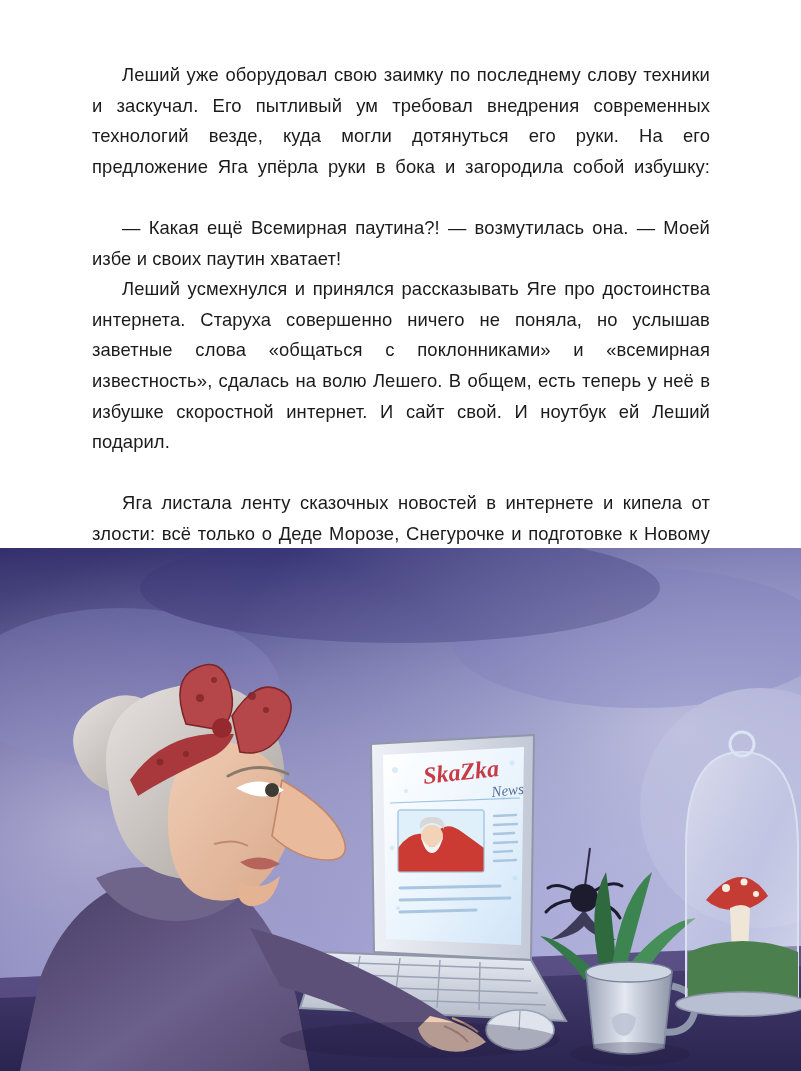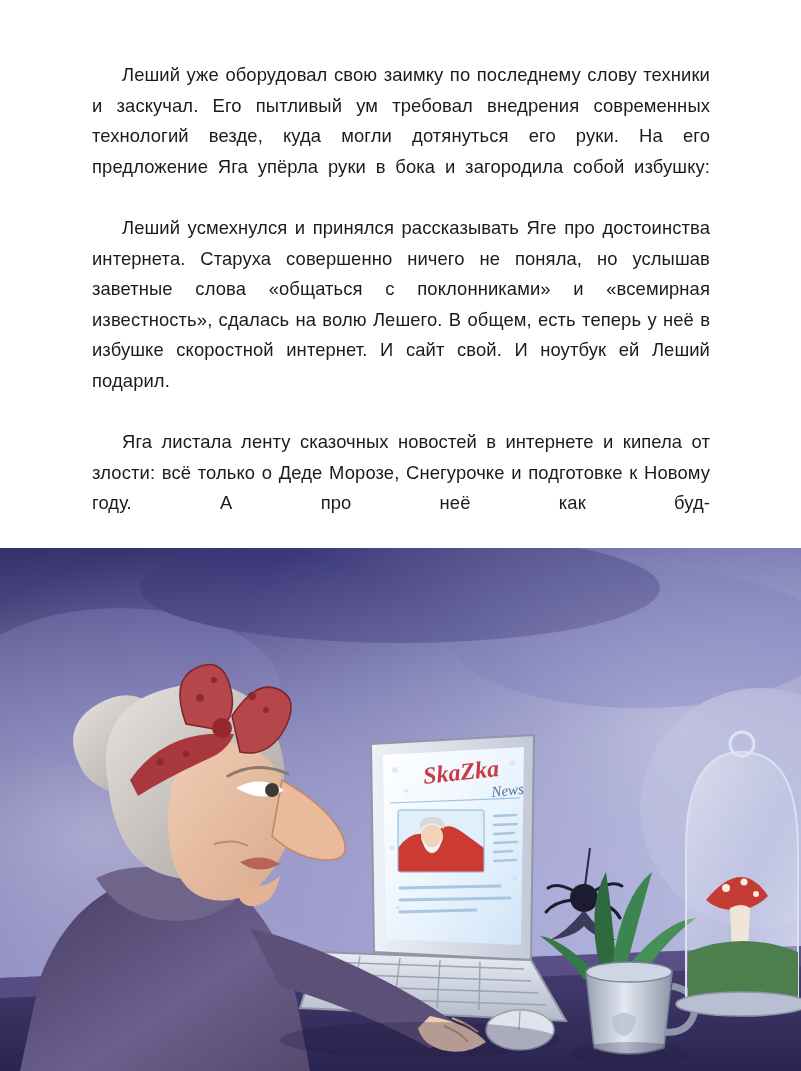--- a/index.html
+++ b/index.html
@@ -61,20 +61,21 @@
     height: 523px;
   }
 </style>
 </head>
 <body>
 
 <div class="page">
 
   <div class="text-block">
     <p class="force-justify">Леший уже оборудовал свою заимку по последнему слову техники и заскучал. Его пытливый ум требовал внедрения современных технологий везде, куда могли дотянуться его руки. На его предложение Яга упёрла руки в бока и загородила собой избушку:</p>
+    <p>— Какая ещё Всемирная паутина?! — возмутилась она. — Моей избе и своих паутин хватает!</p>
     <p class="force-justify">Леший усмехнулся и принялся рассказывать Яге про достоинства интернета. Старуха совершенно ничего не поняла, но услышав заветные слова «общаться с поклонниками» и «всемирная известность», сдалась на волю Лешего. В общем, есть теперь у неё в избушке скоростной интернет. И сайт свой. И ноутбук ей Леший подарил.</p>
     <p class="force-justify">Яга листала ленту сказочных новостей в интернете и кипела от злости: всё только о Деде Морозе, Снегурочке и подготовке к Новому году. А про неё как буд-</p>
   </div>
 
   <div class="illustration">
     <svg class="illu-svg" viewBox="0 0 801 523" preserveAspectRatio="none">
       <defs>
         <linearGradient id="bgGrad" x1="0.15" y1="0" x2="0.8" y2="1">
           <stop offset="0%" stop-color="#2b2866"></stop>
           <stop offset="35%" stop-color="#5d5ca0"></stop>

